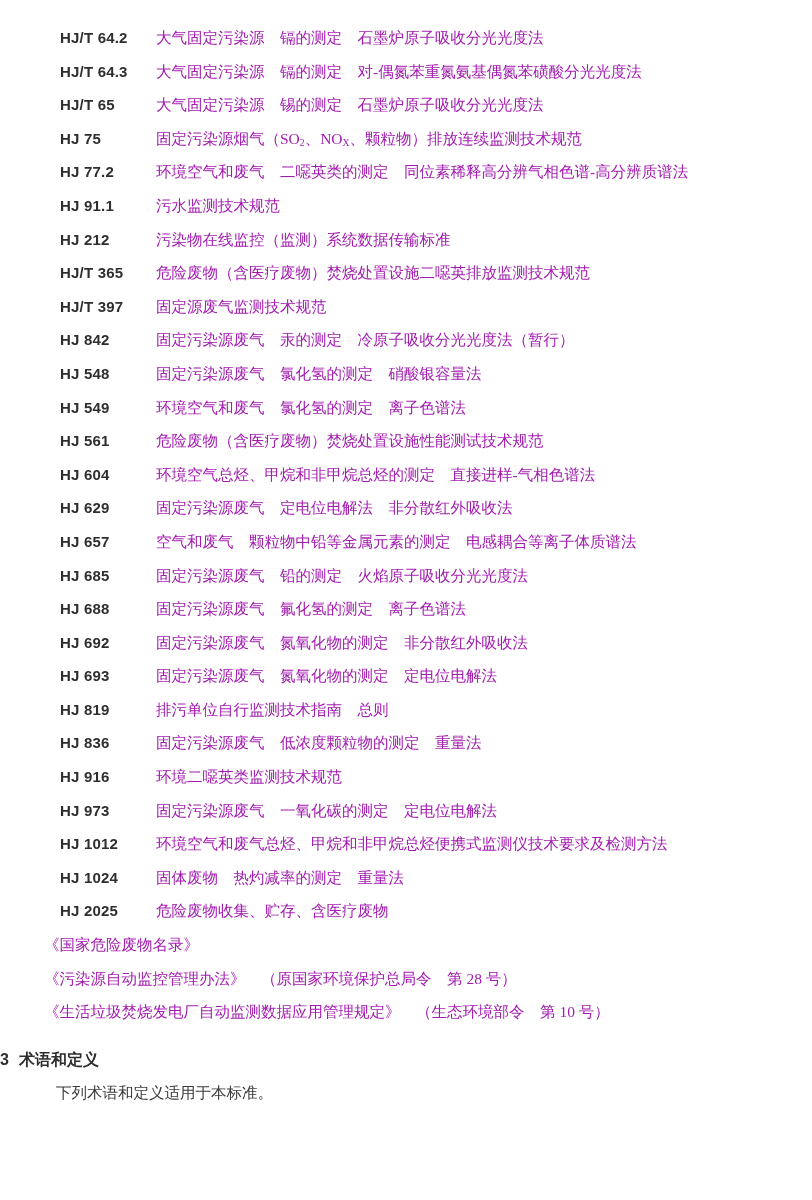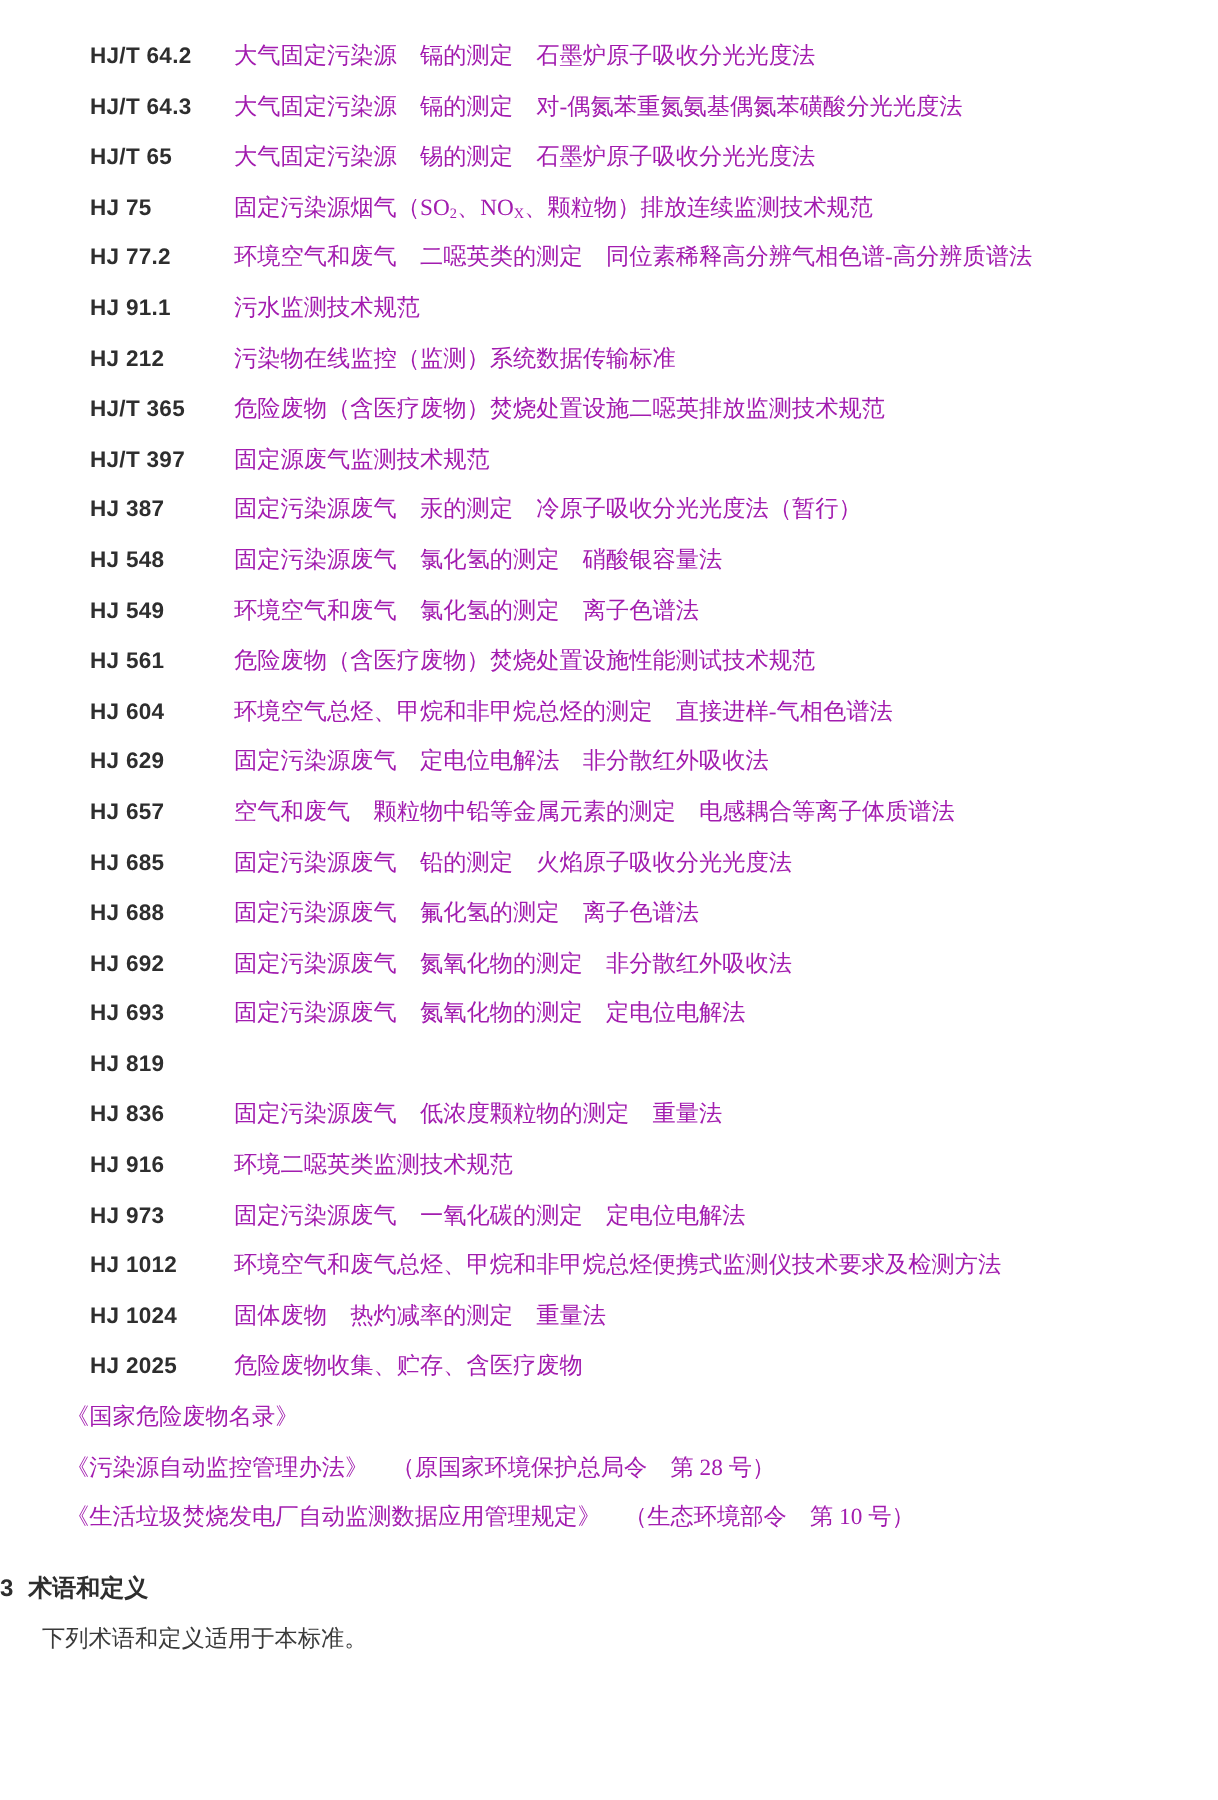--- a/index.html
+++ b/index.html
@@ -44,53 +44,53 @@
     height:33.6px; line-height:33.6px;
     font-family:"Liberation Sans", sans-serif;
     font-weight:bold;
     font-size:16px;
     color:#2e2e2e;
     white-space:nowrap;
   }
   .section-heading .sec-num { margin-right:10px; }
   .section-body {
     height:33.6px; line-height:33.6px;
-    padding-left:28px;
+    padding-left:56px;
     font-size:15.5px;
     color:#3a3a3a;
     white-space:nowrap;
   }
 </style>
 </head>
 <body>
 
 <div class="page">
   <div class="list" id="ref-list">
 
     <div class="row"><span class="code">HJ/T 64.2</span><span class="desc">大气固定污染源　镉的测定　石墨炉原子吸收分光光度法</span></div>
       <div class="row"><span class="code">HJ/T 64.3</span><span class="desc">大气固定污染源　镉的测定　对-偶氮苯重氮氨基偶氮苯磺酸分光光度法</span></div>
       <div class="row"><span class="code">HJ/T 65</span><span class="desc">大气固定污染源　锡的测定　石墨炉原子吸收分光光度法</span></div>
       <div class="row"><span class="code">HJ 75</span><span class="desc"><span>固定污染源烟气（SO</span><sub class="subpart">2</sub><span>、NO</span><sub class="subpart">X</sub><span>、颗粒物）排放连续监测技术规范</span></span></div>
       <div class="row"><span class="code">HJ 77.2</span><span class="desc">环境空气和废气　二噁英类的测定　同位素稀释高分辨气相色谱-高分辨质谱法</span></div>
       <div class="row"><span class="code">HJ 91.1</span><span class="desc">污水监测技术规范</span></div>
       <div class="row"><span class="code">HJ 212</span><span class="desc">污染物在线监控（监测）系统数据传输标准</span></div>
       <div class="row"><span class="code">HJ/T 365</span><span class="desc">危险废物（含医疗废物）焚烧处置设施二噁英排放监测技术规范</span></div>
       <div class="row"><span class="code">HJ/T 397</span><span class="desc">固定源废气监测技术规范</span></div>
-      <div class="row"><span class="code">HJ 387</span><span class="desc">固定污染源废气　汞的测定　冷原子吸收分光光度法（暂行）</span></div>
+      <div class="row"><span class="code">HJ 842</span><span class="desc">固定污染源废气　汞的测定　冷原子吸收分光光度法（暂行）</span></div>
       <div class="row"><span class="code">HJ 548</span><span class="desc">固定污染源废气　氯化氢的测定　硝酸银容量法</span></div>
       <div class="row"><span class="code">HJ 549</span><span class="desc">环境空气和废气　氯化氢的测定　离子色谱法</span></div>
       <div class="row"><span class="code">HJ 561</span><span class="desc">危险废物（含医疗废物）焚烧处置设施性能测试技术规范</span></div>
       <div class="row"><span class="code">HJ 604</span><span class="desc">环境空气总烃、甲烷和非甲烷总烃的测定　直接进样-气相色谱法</span></div>
       <div class="row"><span class="code">HJ 629</span><span class="desc">固定污染源废气　定电位电解法　非分散红外吸收法</span></div>
       <div class="row"><span class="code">HJ 657</span><span class="desc">空气和废气　颗粒物中铅等金属元素的测定　电感耦合等离子体质谱法</span></div>
       <div class="row"><span class="code">HJ 685</span><span class="desc">固定污染源废气　铅的测定　火焰原子吸收分光光度法</span></div>
       <div class="row"><span class="code">HJ 688</span><span class="desc">固定污染源废气　氟化氢的测定　离子色谱法</span></div>
       <div class="row"><span class="code">HJ 692</span><span class="desc">固定污染源废气　氮氧化物的测定　非分散红外吸收法</span></div>
       <div class="row"><span class="code">HJ 693</span><span class="desc">固定污染源废气　氮氧化物的测定　定电位电解法</span></div>
-      <div class="row"><span class="code">HJ 819</span></div>
+      <div class="row"><span class="code">HJ 819</span><span class="desc">排污单位自行监测技术指南　总则</span></div>
       <div class="row"><span class="code">HJ 836</span><span class="desc">固定污染源废气　低浓度颗粒物的测定　重量法</span></div>
       <div class="row"><span class="code">HJ 916</span><span class="desc">环境二噁英类监测技术规范</span></div>
       <div class="row"><span class="code">HJ 973</span><span class="desc">固定污染源废气　一氧化碳的测定　定电位电解法</span></div>
       <div class="row"><span class="code">HJ 1012</span><span class="desc">环境空气和废气总烃、甲烷和非甲烷总烃便携式监测仪技术要求及检测方法</span></div>
       <div class="row"><span class="code">HJ 1024</span><span class="desc">固体废物　热灼减率的测定　重量法</span></div>
       <div class="row"><span class="code">HJ 2025</span><span class="desc">危险废物收集、贮存、含医疗废物</span></div>
       <div class="row book"><span class="desc">《国家危险废物名录》</span></div>
       <div class="row book"><span class="desc">《污染源自动监控管理办法》　（原国家环境保护总局令　第 28 号）</span></div>
       <div class="row book"><span class="desc">《生活垃圾焚烧发电厂自动监测数据应用管理规定》　（生态环境部令　第 10 号）</span></div>
       <div class="section-heading">

